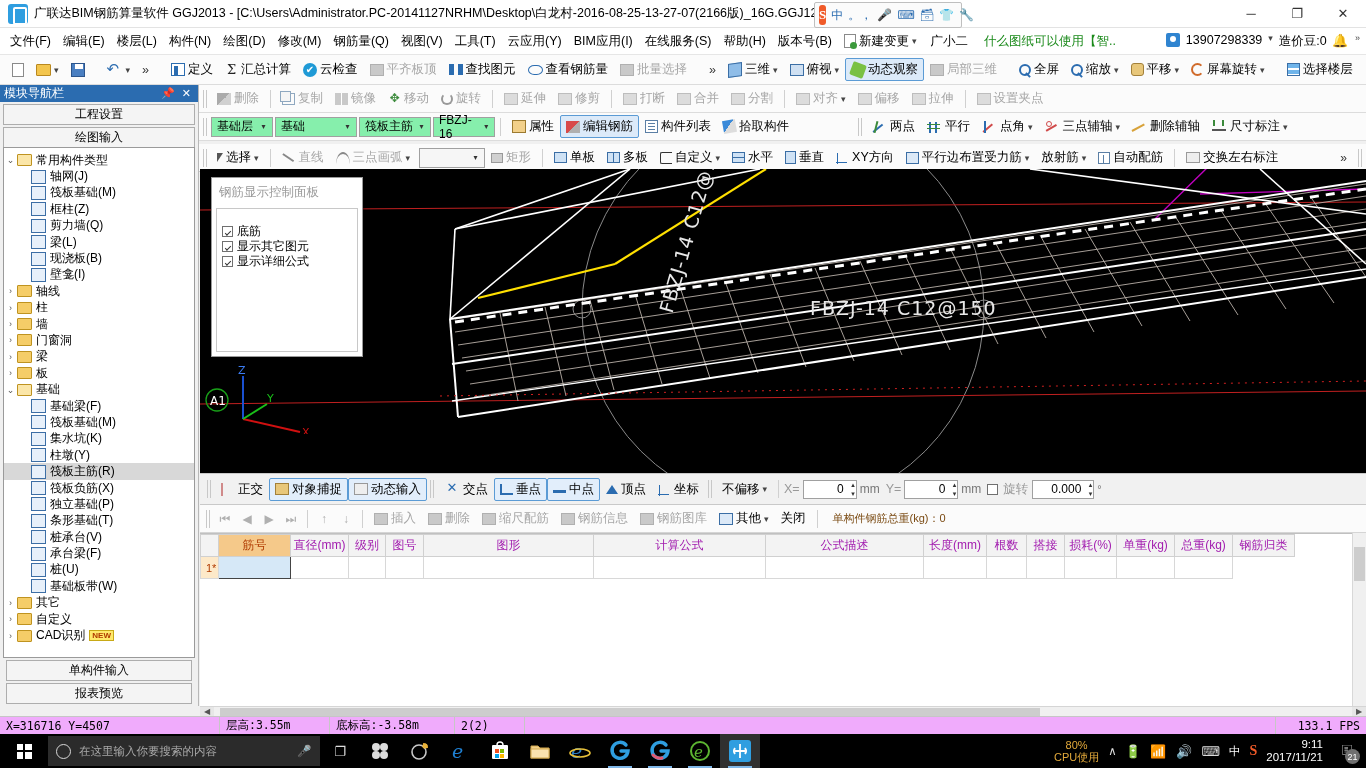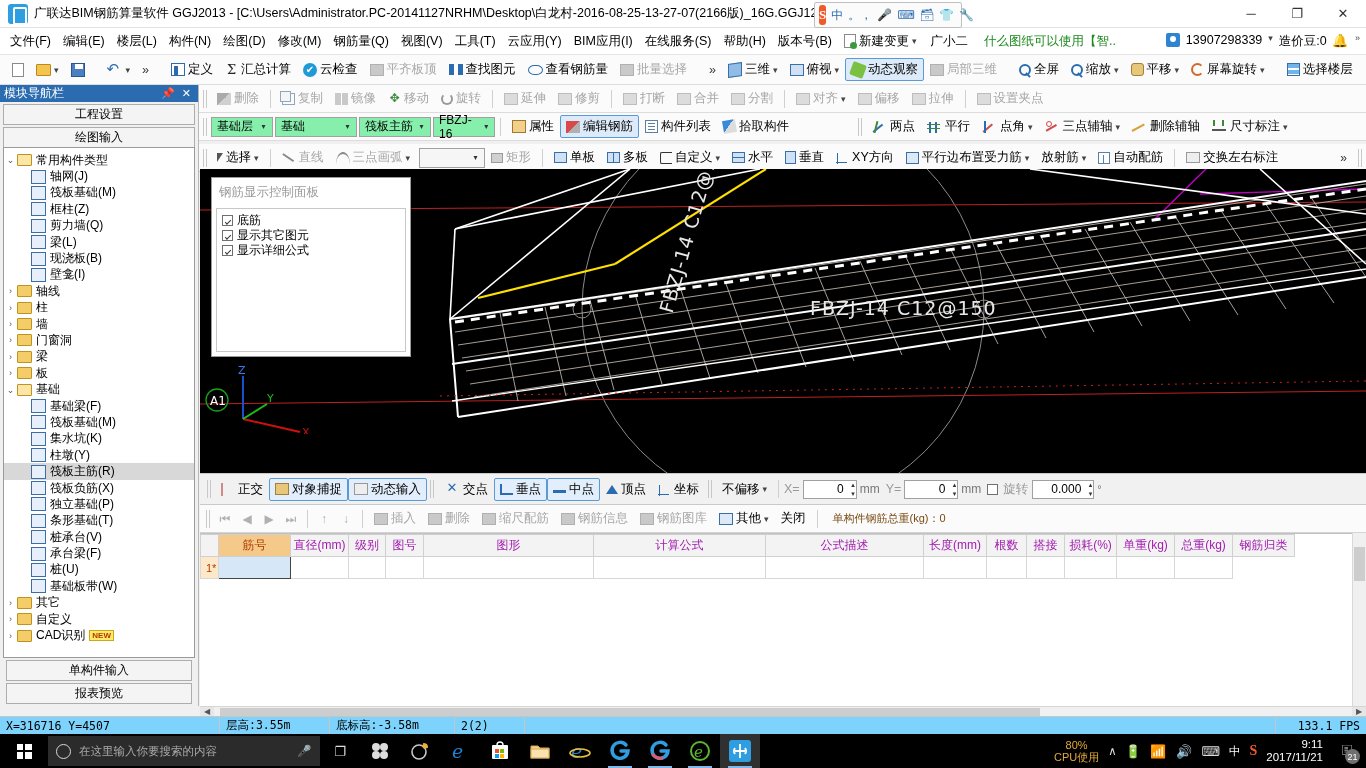--- a/index.html
+++ b/index.html
@@ -171,25 +171,25 @@
   .tfold.open { background:#fbe6a8; }
   .tico { width:15px;height:14px;margin-right:4px;flex:0 0 auto;border:1px solid #3c6ea5;background:#e7f0fa;}
   .ind { width:14px; flex:0 0 auto; }
   .badge-new { background:#ffe96b; border:1px solid #c8a916; font-size:8px; padding:0 2px;
                margin-left:4px; color:#b03a00; font-weight:bold; }
   .nav-bottom { position:absolute; left:3px; right:3px; bottom:2px; }
 
   
   .viewport { position:absolute; left:200px; top:169px; right:0; height:304px;
               background:#000; overflow:hidden; }
-  .rebar-panel { position:absolute; left:11px; top:8px; width:200px; height:180px;
+  .rebar-panel { position:absolute; left:11px; top:8px; width:152px; height:180px;
                  background:#fff; border:1px solid #9a9a9a; box-shadow:1px 1px 2px rgba(0,0,0,.4);}
   .rp-title { height:28px; display:flex; align-items:center; padding:0 7px; color:#9a9a9a;
               font-size:12.5px; background:#fff; }
-  .rp-body { position:absolute; left:4px; right:4px; top:30px; bottom:4px; border:1px solid #c8c8c8; padding:4px 5px; }
+  .rp-body { position:absolute; left:4px; right:4px; top:30px; bottom:4px; border:1px solid #c8c8c8; padding:15px 5px; }
   .rp-row { display:flex; align-items:center; gap:4px; height:15px; font-size:12px; }
   .cbx { width:11px;height:11px;border:1px solid #707070;background:#fff;position:relative;flex:0 0 auto;}
   .cbx.on:after{content:"";position:absolute;left:2px;top:4px;width:5px;height:2px;border-left:1.5px solid #333;
                border-bottom:1.5px solid #333;transform:rotate(-45deg);}
   .axis-lbl { position:absolute; font-size:11px; font-family:"DejaVu Sans",sans-serif; }
 
   
   .snapbar { position:absolute; left:200px; top:473px; right:0; height:32px; background:#f1f1f1;
              border-top:1px solid #c9c9c9; border-bottom:1px solid #c9c9c9;
              display:flex; align-items:center; padding-left:4px; }
@@ -225,21 +225,21 @@
   .hs-thumb { position:absolute; left:6px; top:1px; width:820px; height:11px; background:#cdcdcd; }
   .vscroll { position:absolute; right:0; top:533px; bottom:62px; width:14px; background:#f0f0f0;
              border-left:1px solid #d8d8d8; }
   .vs-thumb { position:absolute; left:1px; top:14px; right:1px; height:34px; background:#cdcdcd; }
 
   
   .statusbar { position:absolute; left:0; bottom:34px; width:1366px; height:18px; background:#f0f0f0;
                border-top:1px solid #c6c6c6; display:flex; align-items:center; font-size:11.5px;
                font-family:"DejaVu Sans Mono","Liberation Mono",monospace; }
   .sb-cell { height:17px; display:flex; align-items:center; padding:0 6px; border-right:1px solid #c6c6c6;
-             background:#7dd3fc; }
+             background:#f0abfc; }
 
   
   .taskbar { position:absolute; left:0; bottom:0; width:1366px; height:34px; background:#000000;
              display:flex; align-items:center; color:#e8e8e8; }
   .start { width:48px; height:34px; display:flex; align-items:center; justify-content:center; }
   .winlogo { width:15px;height:15px; display:grid; grid-template-columns:1fr 1fr; grid-template-rows:1fr 1fr; gap:1.5px;}
   .winlogo i { background:#fff; display:block;}
   .searchbox { width:272px; height:30px; background:#2b2b2b; display:flex; align-items:center;
                padding:0 8px; gap:8px; color:#a8a8a8; font-size:11.5px; }
   .circ { width:15px;height:15px;border:1.6px solid #d8d8d8;border-radius:50%; flex:0 0 auto;}

